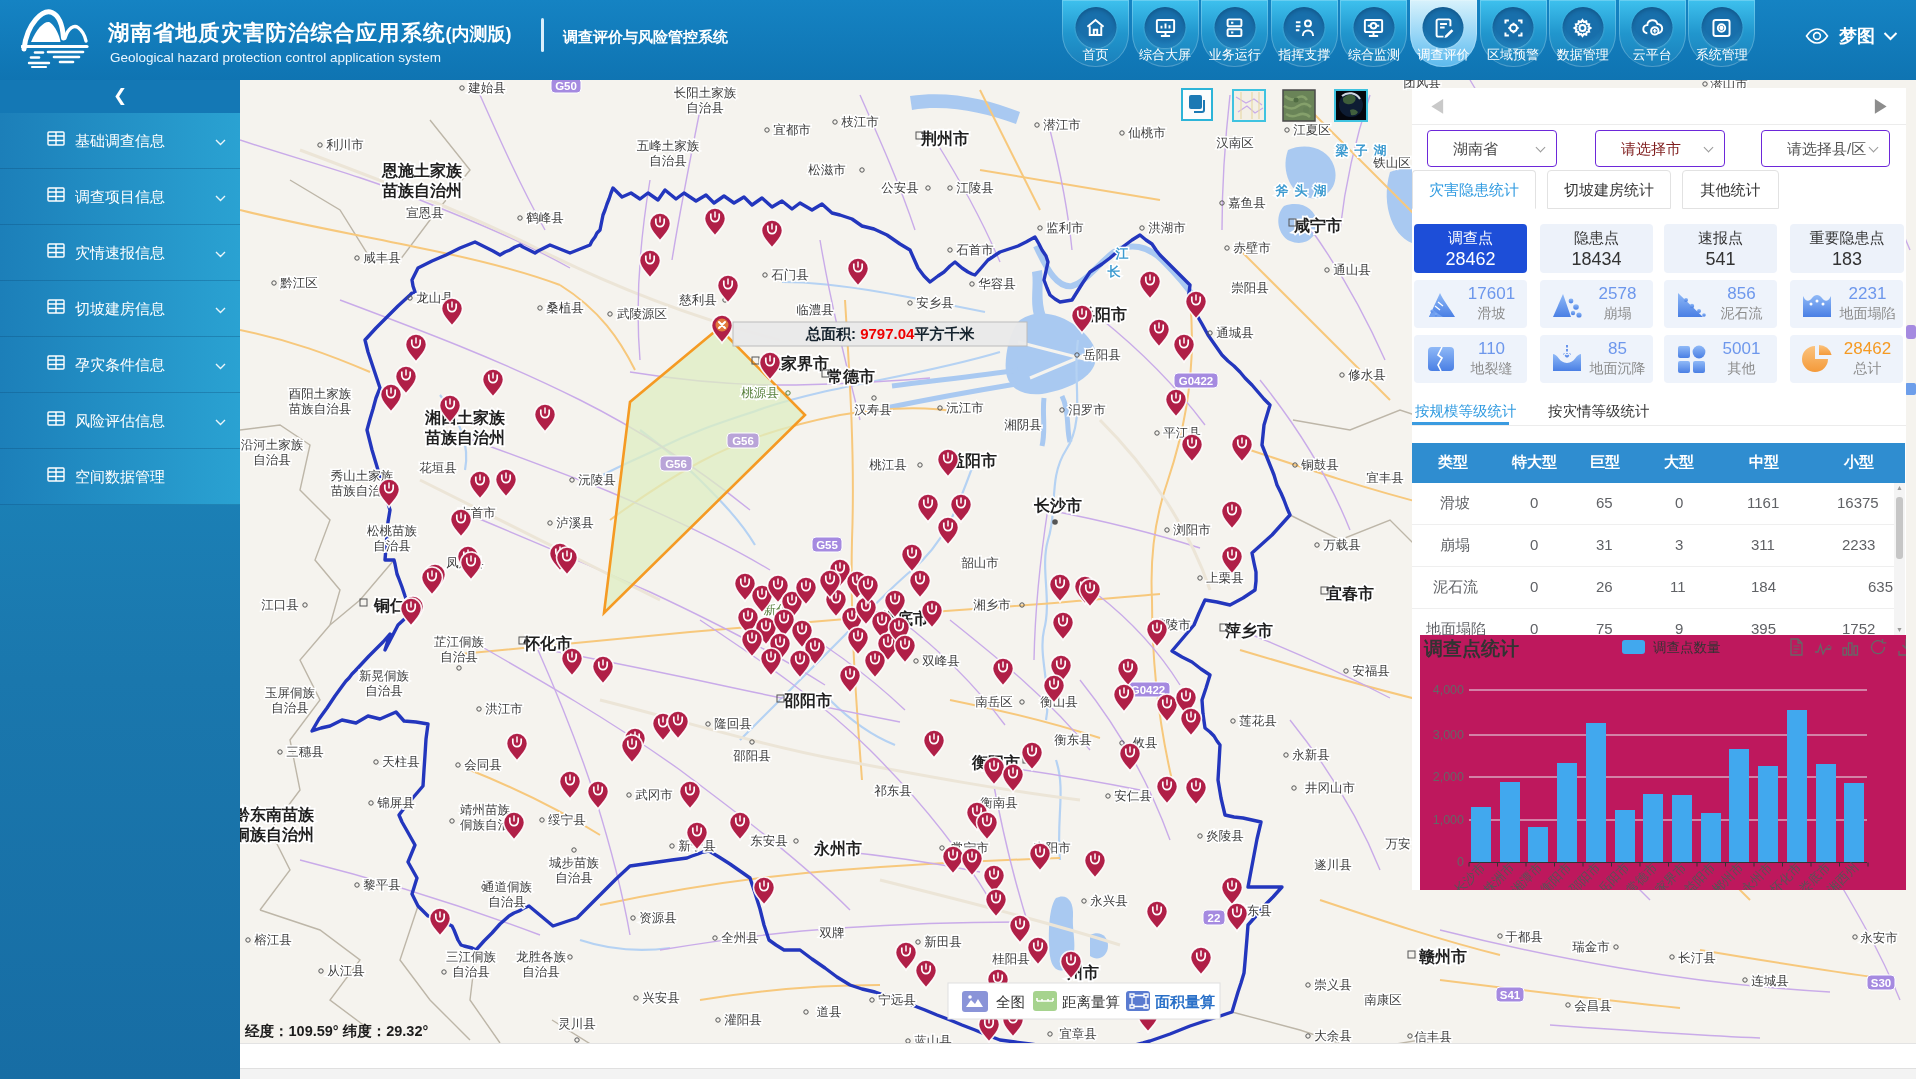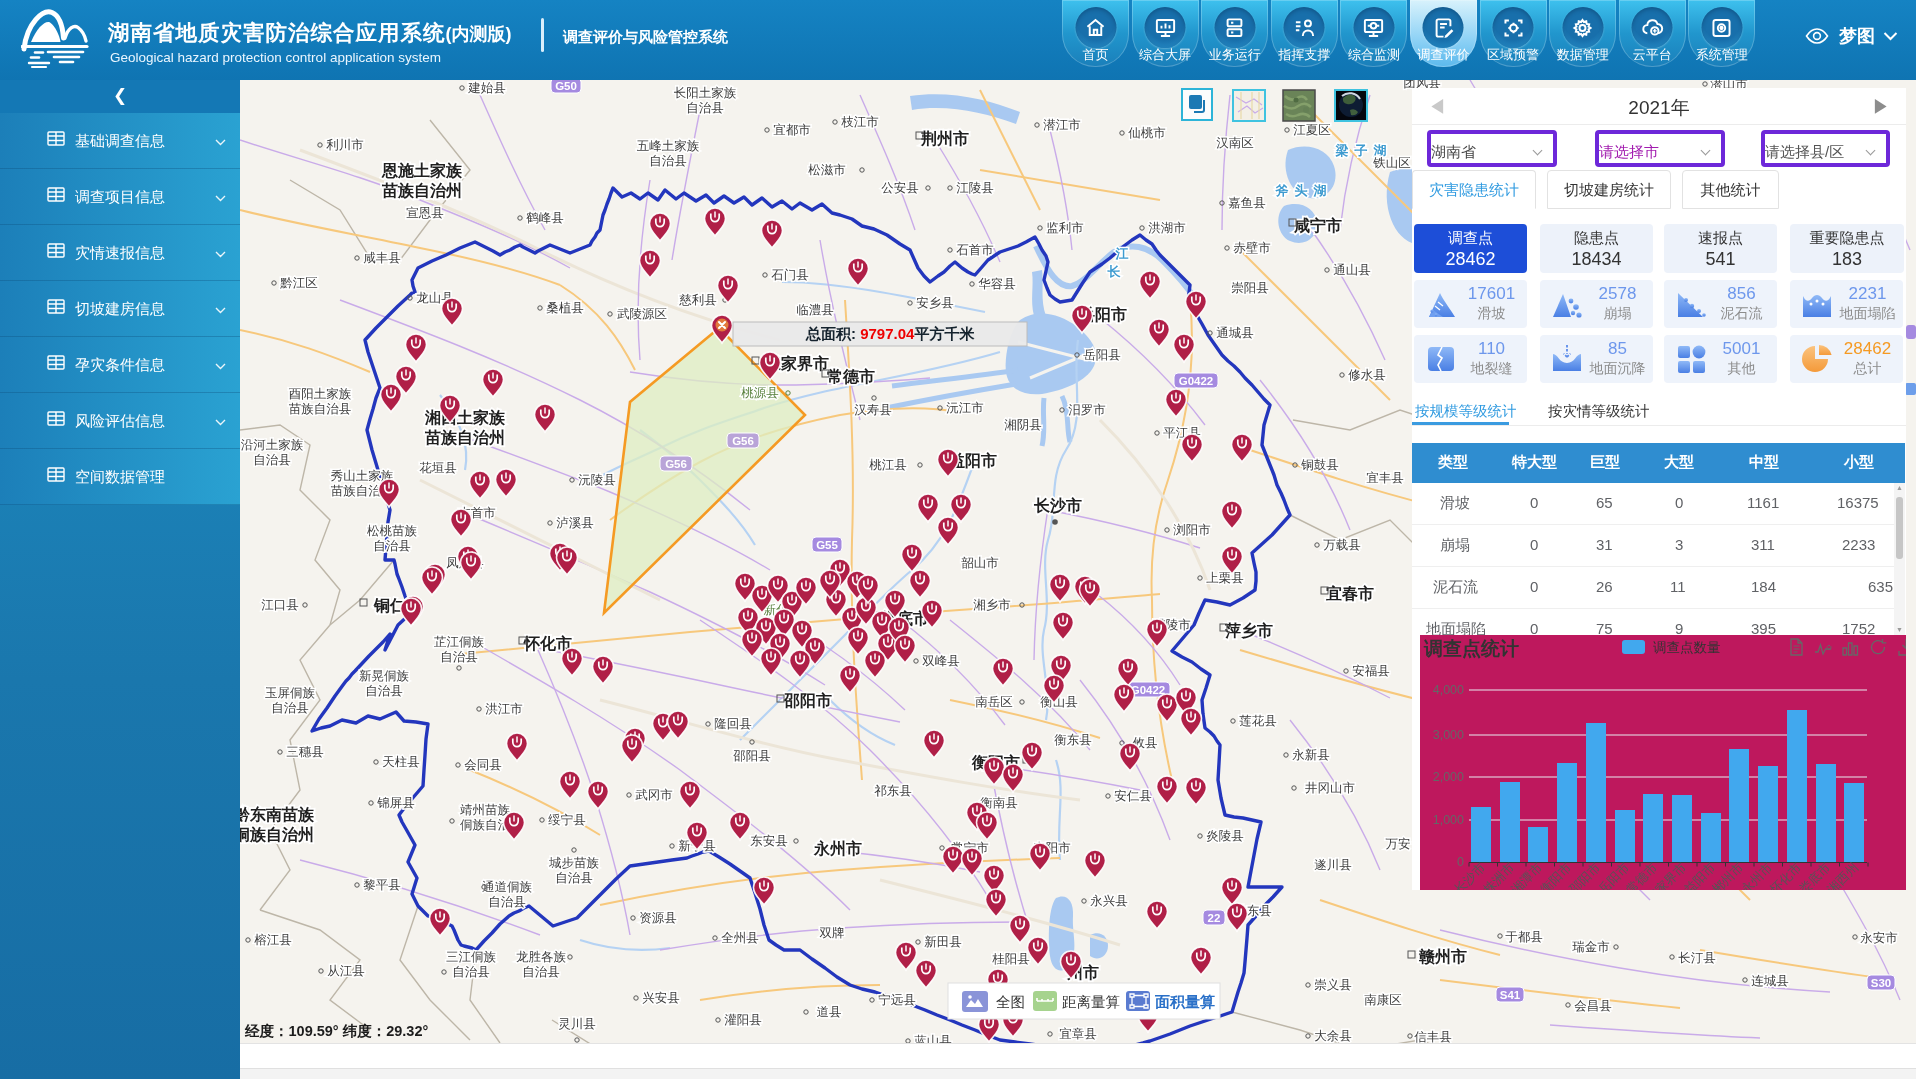--- a/index.html
+++ b/index.html
@@ -27,21 +27,21 @@
 #collap{height:33px;background:#1478b5;color:#fff;text-align:center;line-height:31px;font-size:17px}
 .mi{position:relative;height:56px;line-height:56px;color:#fff;font-size:15px;background:linear-gradient(90deg,#1c7fb9 0%,#2aa2d2 100%);border-bottom:1px solid rgba(13,80,125,.35)}
 .mi.first{height:53px;line-height:53px;background:linear-gradient(90deg,#2fb9dd 0%,#2293cc 100%);border-bottom:2px solid rgba(13,90,135,.45)}
 .mi .ic{position:absolute;left:47px;top:50%;transform:translateY(-50%)}
 .mi .tx{position:absolute;left:75px;white-space:nowrap}
 .mi .ch{position:absolute;right:14px;top:50%;transform:translateY(-50%);opacity:.9}
 
 #map{position:absolute;left:240px;top:80px;width:1676px;height:963px;background:#f5f3ee;overflow:hidden}
 
 #panel{position:absolute;left:1412px;top:88px;width:494px;height:802px;background:#fff;z-index:25;overflow:hidden;font-family:"Liberation Sans",sans-serif}
-.sel{position:absolute;top:42px;width:130px;height:37px;border:4px solid #6d28d9;border-radius:4px;font-size:15px;line-height:35px;padding-left:0;background:#fff}
+.sel{position:absolute;top:42px;width:130px;height:37px;border:1px solid #6d28d9;border-radius:4px;font-size:15px;line-height:35px;padding-left:25px;background:#fff}
 .sel i{position:absolute;right:12px;top:13px;width:7px;height:7px;border-right:1.8px solid #999;border-bottom:1.8px solid #999;transform:rotate(45deg)}
 .ptab{position:absolute;top:82px;height:39px;border:1px solid #e2e2e2;border-radius:4px 4px 0 0;background:#fff;text-align:center;line-height:38px;font-size:15px;color:#333;white-space:nowrap}
 .card{position:absolute;top:136px;width:113px;height:49px;background:#edf2fa;border-radius:4px;text-align:center;color:#333}
 .card .cl{margin-top:5px;font-size:15px}
 .card .cn{margin-top:1px;font-size:18px}
 .card.act{background:#1d4ed8;color:#fff}
 .icell{position:absolute;width:113px;height:48px;background:#eef3fb;border-radius:4px}
 .icell svg{position:absolute;left:9px;top:6px}
 .icell .n{position:absolute;left:46px;right:4px;top:4px;text-align:center;font-size:17px;color:#6d97ec}
 .icell .l{position:absolute;left:46px;right:4px;top:25px;text-align:center;font-size:14px;color:#8c8c8c}
@@ -703,25 +703,24 @@
       <rect x="1126" y="991" width="24" height="20" rx="3" fill="#5a7bd0"></rect>
       <path d="M1130 994 h4 v3 h-4z M1144 994 h4 v3 h-4z M1130 1005 h4 v3 h-4z M1144 1005 h4 v3 h-4z M1134 995.5 h10 M1134 1006.5 h10 M1132 997 v8 M1146 997 v8" stroke="#fff" stroke-width="1.3" fill="none"></path>
       <text x="1155" y="1007" font-size="15" font-weight="bold" fill="#2a70c8">面积量算</text>
     </g>
 
     <text x="245" y="1036" font-size="14.5" font-weight="bold" fill="#1c1c1c">经度：109.59°  纬度：29.32°</text>
   </svg>
   </div>
   <div id="panel">
     <div style="position:absolute;left:16px;top:7px;color:#c9c9c9;font-size:18px">◀</div>
-    <div style="position:absolute;left:0;right:0;top:7px;text-align:center;font-size:19px;color:#333">2021年</div>
       <div style="position:absolute;left:0;top:36px;width:494px;height:1px;background:#ececec"></div>
     <div style="position:absolute;right:16px;top:7px;color:#8d8d8d;font-size:18px">▶</div>
     <div class="sel" style="left:15px"><span style="color:#444">湖南省</span><i></i></div>
-    <div class="sel" style="left:183px"><span style="color:#a21caf">请选择市</span><i></i></div>
+    <div class="sel" style="left:183px"><span style="color:#7f1d1d">请选择市</span><i></i></div>
     <div class="sel" style="left:349px;width:129px"><span style="color:#555">请选择县/区</span><i></i></div>
     <div class="ptab" style="left:0;width:124px;color:#2f9ae0;border-bottom-color:#fff">灾害隐患统计</div>
     <div class="ptab" style="left:135px;width:124px">切坡建房统计</div>
     <div class="ptab" style="left:270px;width:97px">其他统计</div>
     <div class="card act" style="left:2px">
         <div class="cl">调查点</div>
         <div class="cn">28462</div>
       </div>
     <div class="card" style="left:128px">
         <div class="cl">隐患点</div>

